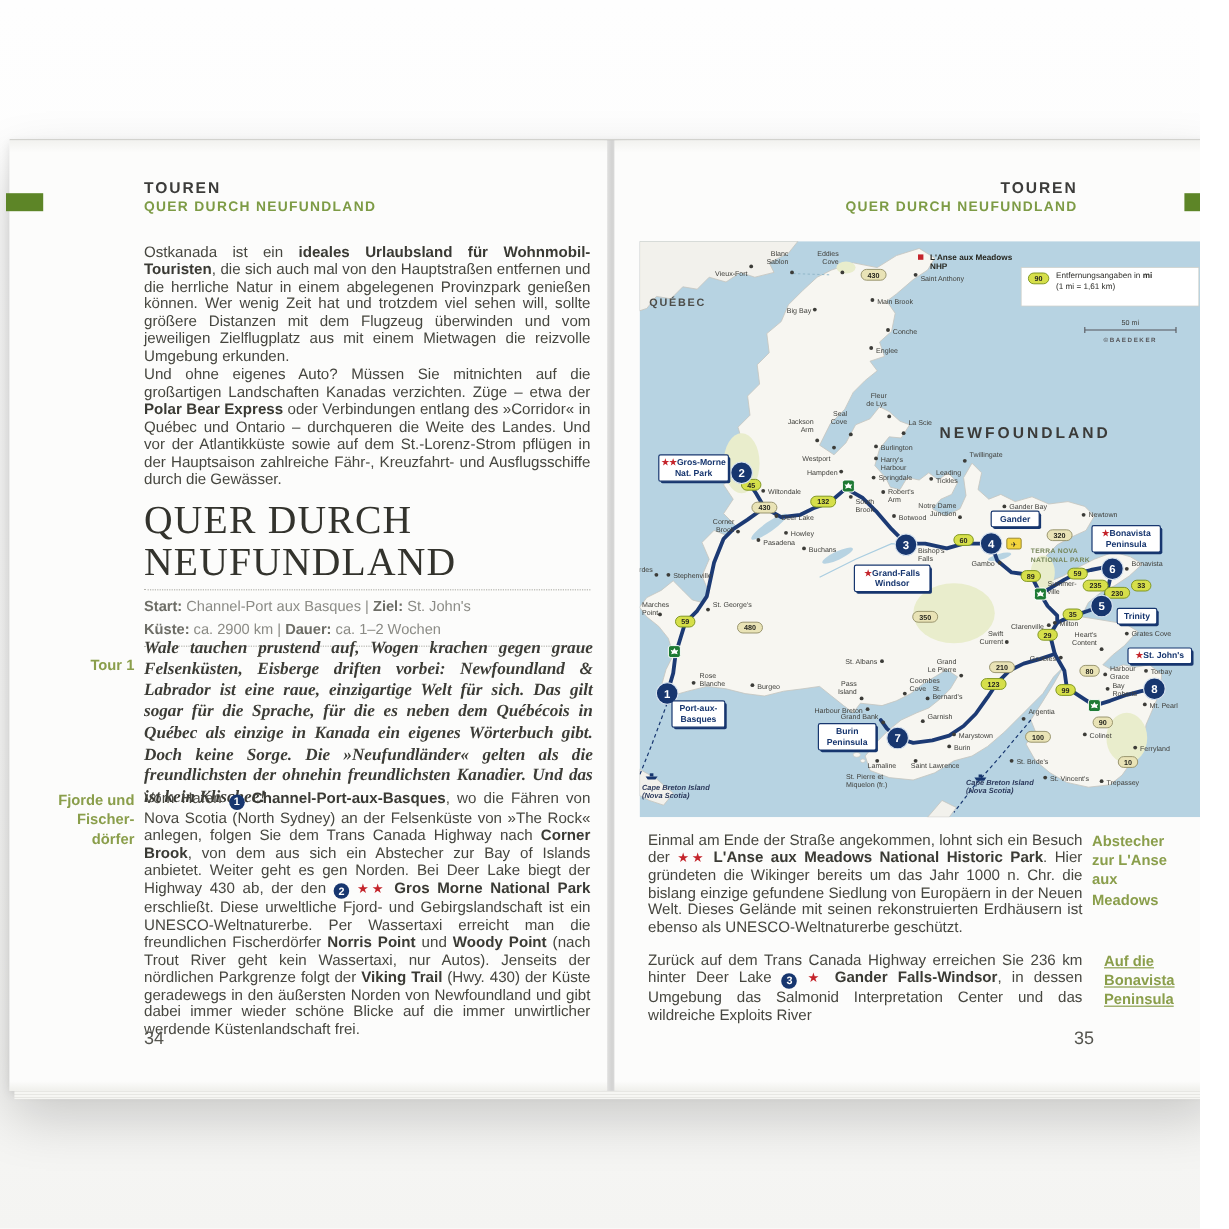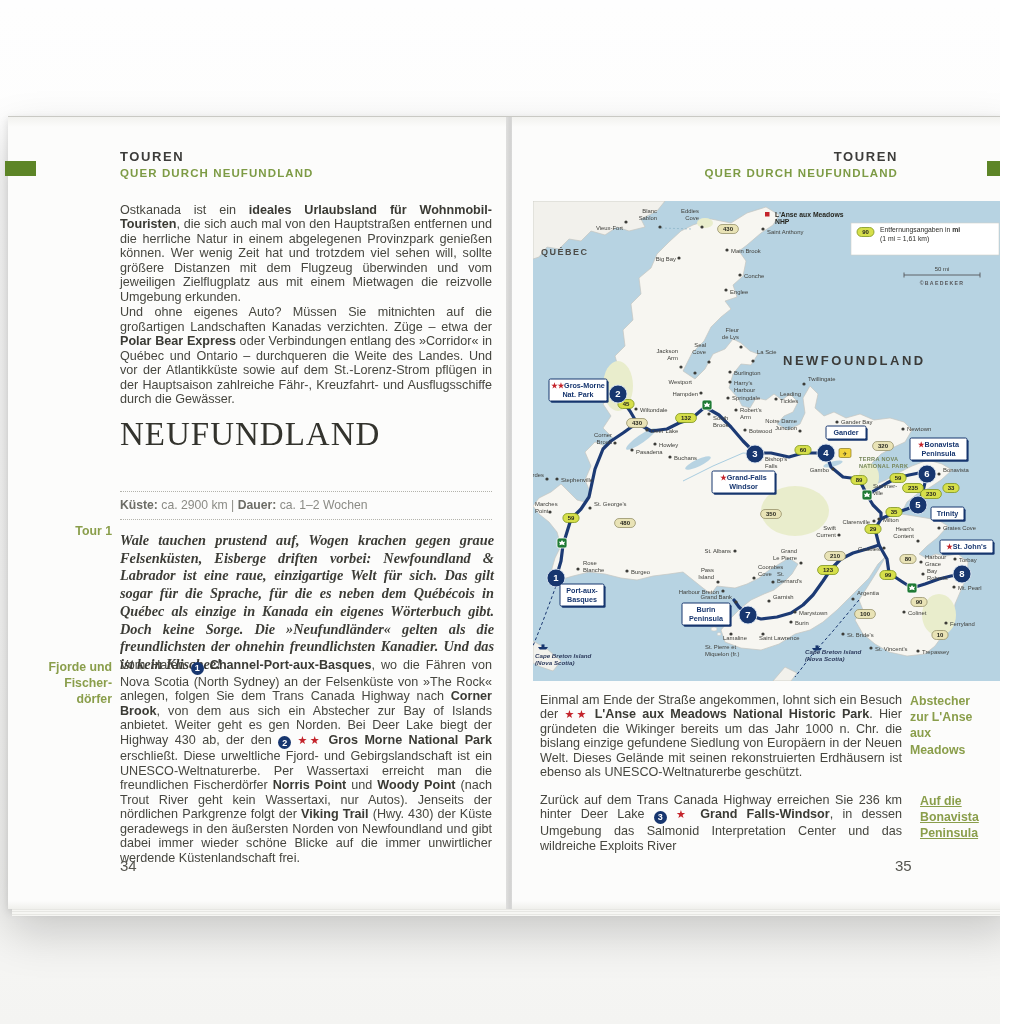--- a/index.html
+++ b/index.html
@@ -69,28 +69,30 @@
         <div class="k">TOUREN</div>
         <div class="s">QUER DURCH NEUFUNDLAND</div>
       </div>
 
       <div class="col" style="left:112px;top:86px;width:372px;">
         <p><span>Ostkanada ist ein </span><span class="b">ideales Urlaubsland für Wohnmobil-Touristen</span><span>, die sich auch mal von den Hauptstraßen entfernen und die herrliche Natur in einem abgelegenen Provinzpark genießen können. Wer wenig Zeit hat und trotzdem viel sehen will, sollte größere Distanzen mit dem Flugzeug überwinden und vom jeweiligen Zielflugplatz aus mit einem Mietwagen die reizvolle Umgebung erkunden.</span></p>
         <p><span>Und ohne eigenes Auto? Müssen Sie mitnichten auf die großartigen Landschaften Kanadas verzichten. Züge – etwa der </span><span class="b">Polar Bear Express</span><span> oder Verbindungen entlang des »Corridor« in Québec und Ontario – durchqueren die Weite des Landes. Und vor der Atlantikküste sowie auf dem St.-Lorenz-Strom pflügen in der Hauptsaison zahlreiche Fähr-, Kreuzfahrt- und Ausflugsschiffe durch die Gewässer.</span></p>
       </div>
 
       <div class="bigtitle">
+        <div>QUER DURCH</div>
         <div>NEUFUNDLAND</div>
       </div>
 
       <div class="infobox">
+        <div><span class="b">Start:</span><span> Channel-Port aux Basques | </span><span class="b">Ziel:</span><span> St. John's</span></div>
         <div><span class="b">Küste:</span><span> ca. 2900 km | </span><span class="b">Dauer:</span><span> ca. 1–2 Wochen</span></div>
       </div>
 
-      <div class="mlabel" style="left:28px;top:407px;">Tour 1</div>
+      <div class="mlabel" style="left:28px;top:430px;">Tour 1</div>
       <div class="lead">Wale tauchen prustend auf, Wogen krachen gegen graue Felsenküsten, Eisberge driften vorbei: Newfoundland &amp; Labrador ist eine raue, einzigartige Welt für sich. Das gilt sogar für die Sprache, für die es neben dem Québécois in Québec als einzige in Kanada ein eigenes Wörterbuch gibt. Doch keine Sorge. Die »Neufundländer« gelten als die freundlichsten der ohnehin freundlichsten Kanadier. Und das ist kein Klischee!</div>
 
       <div class="mlabel" style="left:28px;top:543px;">Fjorde und<br>Fischer-<br>dörfer</div>
       <div class="col" style="left:112px;top:541px;width:372px;">
         <p><span>Vom Hafen </span><span class="mnum">1</span><span> </span><span class="b">Channel-Port-aux-Basques</span><span>, wo die Fähren von Nova Scotia (North Sydney) an der Felsenküste von »The Rock« anlegen, folgen Sie dem Trans Canada Highway nach </span><span class="b">Corner Brook</span><span>, von dem aus sich ein Abstecher zur Bay of Islands anbietet. Weiter geht es gen Norden. Bei Deer Lake biegt der Highway 430 ab, der den </span><span class="mnum">2</span><span> </span><span class="star">★★</span><span> </span><span class="b">Gros Morne National Park</span><span> erschließt. Diese urweltliche Fjord- und Gebirgslandschaft ist ein UNESCO-Weltnaturerbe. Per Wassertaxi erreicht man die freundlichen Fischerdörfer </span><span class="b">Norris Point</span><span> und </span><span class="b">Woody Point</span><span> (nach Trout River geht kein Wassertaxi, nur Autos). Jenseits der nördlichen Parkgrenze folgt der </span><span class="b">Viking Trail</span><span> (Hwy. 430) der Küste geradewegs in den äußersten Norden von Newfoundland und gibt dabei immer wieder schöne Blicke auf die immer unwirtlicher werdende Küstenlandschaft frei.</span></p>
       </div>
 
       <div class="pagenum" style="left:112px;top:740px;">34</div>
     </div>
 
@@ -401,20 +403,20 @@
             </g>
         </svg>
       </div>
 
       <div class="col" style="left:28px;top:576px;width:362px;">
         <p><span>Einmal am Ende der Straße angekommen, lohnt sich ein Besuch der </span><span class="star">★★</span><span> </span><span class="b">L'Anse aux Meadows National Historic Park</span><span>. Hier gründeten die Wikinger bereits um das Jahr 1000 n. Chr. die bislang einzige gefundene Siedlung von Europäern in der Neuen Welt. Dieses Gelände mit seinen rekonstruierten Erdhäusern ist ebenso als UNESCO-Weltnaturerbe geschützt.</span></p>
       </div>
       <div class="note" style="left:398px;top:576px;">Abstecher<br>zur L'Anse<br>aux<br>Meadows</div>
 
       <div class="col" style="left:28px;top:676px;width:362px;">
-        <p><span>Zurück auf dem Trans Canada Highway erreichen Sie 236 km hinter Deer Lake </span><span class="mnum">3</span><span> </span><span class="star">★</span><span> </span><span class="b">Grand Falls-Windsor</span><span>, in dessen Umgebung das Salmonid Interpretation Center und das wildreiche Exploits River</span></p>
+        <p><span>Zurück auf dem Trans Canada Highway erreichen Sie 236 km hinter Deer Lake </span><span class="mnum">3</span><span> </span><span class="star">★</span><span> </span><span class="b">Gander Falls-Windsor</span><span>, in dessen Umgebung das Salmonid Interpretation Center und das wildreiche Exploits River</span></p>
       </div>
       <div class="note" style="left:408px;top:676px;text-decoration:underline;">Auf die<br>Bonavista<br>Peninsula</div>
 
       <div class="pagenum" style="left:383px;top:740px;">35</div>
     </div>
   </div>
 </div>
 
 </body></html>

